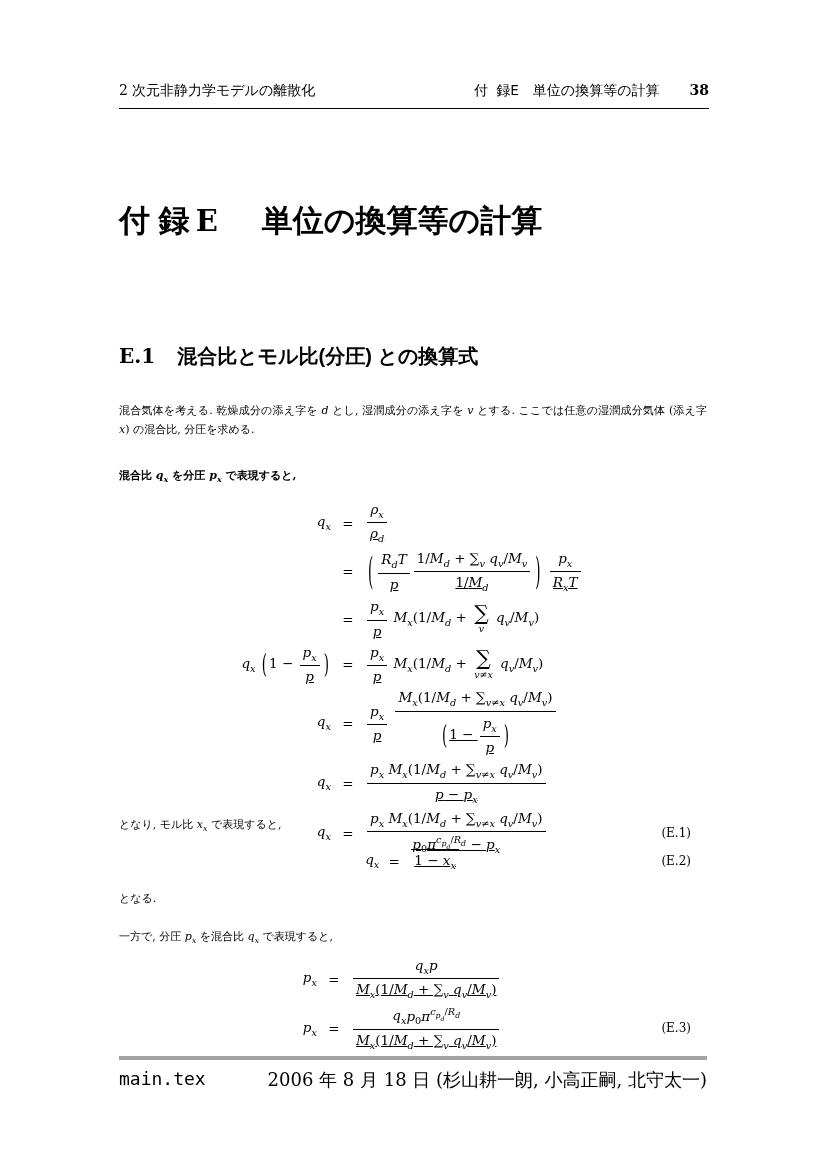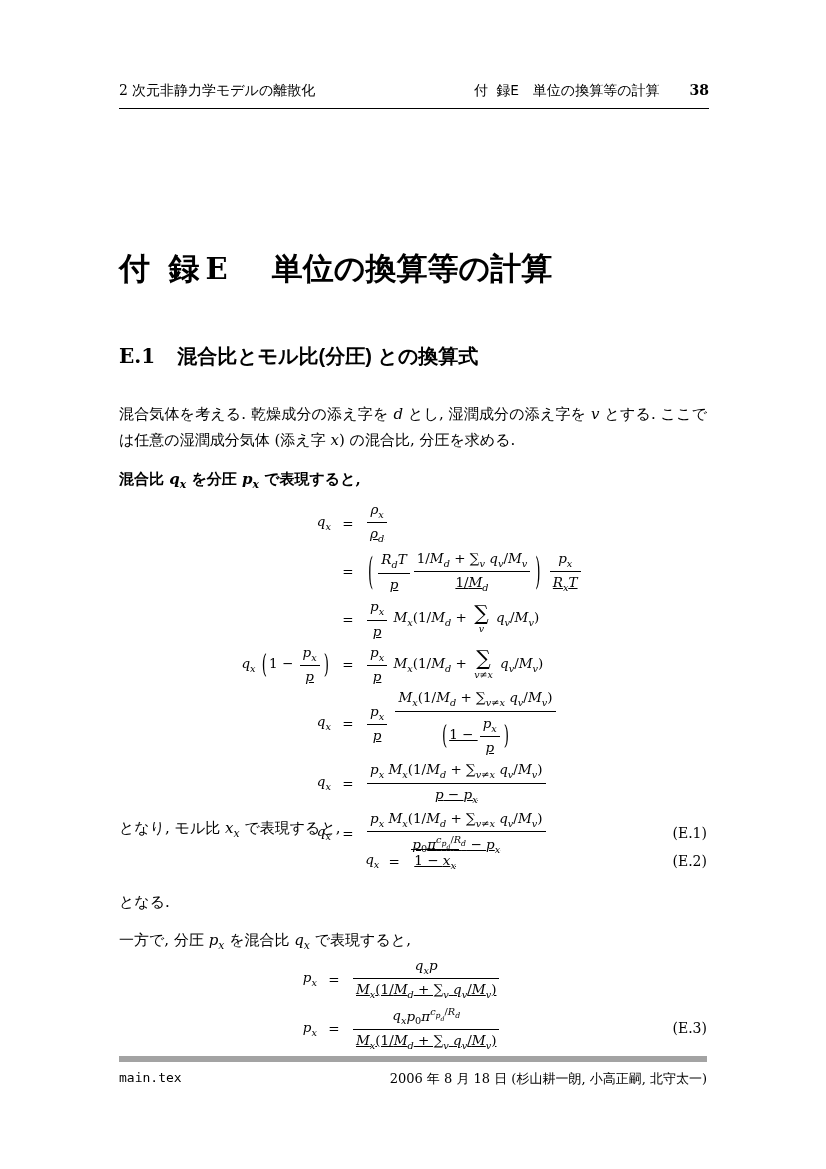--- a/index.html
+++ b/index.html
@@ -12,32 +12,32 @@
            border-bottom:1px solid #000;padding-bottom:8px;font-size:14px;}
   .runhead .cjk{font-family:Liberation Mono, monospace;}
   .runhead .latin{font-family:"DejaVu Serif",serif;}
   .rh-left{display:flex;gap:4px;}
   .rh-right{margin-left:auto;display:flex;align-items:baseline;gap:14px;}
   .rh-num{font-weight:bold;margin-left:16px;}
 
   
   .chapter{position:absolute;top:200px;left:0;font-weight:bold;font-size:31px;
            display:flex;align-items:baseline;white-space:nowrap;}
-  .chapter .cjk{font-family:Liberation Mono, monospace;margin-top:48px;}
+  .chapter .cjk{font-family:Liberation Sans, sans-serif;}
   .chapter .letter{font-family:"DejaVu Serif",serif;margin-left:6px;font-size:29px;}
   .chapter .title{font-family:"Liberation Sans","DejaVu Sans",sans-serif;margin-left:44px;}
 
   
   .section{position:absolute;top:343px;left:0;font-weight:bold;font-size:20px;
            display:flex;align-items:baseline;}
   .section .num{font-family:"DejaVu Serif",serif;}
   .section .title{font-family:"Liberation Sans","DejaVu Sans",sans-serif;margin-left:22px;text-align:right;}
 
   
-  .para{position:absolute;left:0;width:588px;font-size:15px;line-height:1.7;text-align:justify;}
+  .para{position:absolute;left:0;width:588px;font-size:11px;line-height:1.7;text-align:justify;}
   .para i{font-style:italic;}
   #p-intro{top:402px;}
   #p-mix{top:467px;font-weight:bold;}
   #p-molar{top:816px;}
   #p-tonaru{top:890px;}
   #p-ippo{top:928px;}
 
   
   .eqblock{position:absolute;left:0;width:588px;font-size:13.5px;line-height:1.2;}
   #eq-a{top:497px;}
@@ -45,42 +45,42 @@
   #eq-c{top:953px;}
   .eq-row{display:flex;align-items:center;position:relative;margin:3px 0;min-height:30px;}
   .lhs{flex:0 0 212px;text-align:right;}
   .rel{flex:0 0 34px;text-align:center;}
   .rhs{flex:1;text-align:left;}
   #eq-c .lhs{flex-basis:198px;}
   .eq-row.centered{justify-content:center;}
   .eq-row.centered .lhs{flex:0 0 auto;}
   .eq-row.centered .rel{flex:0 0 30px;}
   .eq-row.centered .rhs{flex:0 0 auto;}
-  .tag{position:absolute;right:0;top:50%;transform:translateY(-50%);font-size:14px;}
+  .tag{position:absolute;right:16px;top:50%;transform:translateY(-50%);font-size:12px;}
 
   
   .eqblock i{font-style:italic;}
   sub{font-size:0.72em;}
   sup{font-size:0.72em;}
   sub sub{font-size:0.85em;}
   sup sub{font-size:0.8em;}
   .fr{display:inline-block;vertical-align:middle;text-align:center;margin:0 2px;}
   .fr .n{display:block;padding:1px 3px 2px;line-height:1.2;}
   .fr .d{display:block;border-top:1px solid #000;padding:2px 3px 1px;line-height:1.2;text-decoration:underline;}
   .bp{display:inline-block;vertical-align:middle;font-weight:300;}
   .bpL{transform:scaleY(2.7);margin:0 3px;}
   .bpM{transform:scaleY(1.9);margin:0 2px;}
   .sumd{display:inline-flex;flex-direction:column;align-items:center;vertical-align:middle;
         line-height:1;margin:0 3px;}
   .sumd .sg{font-size:1.5em;line-height:0.95;}
   .sumd .sl{font-size:0.7em;line-height:1;margin-top:1px;}
 
   
-  .footer{position:absolute;top:1056px;left:0;width:588px;border-top:6px solid #a3a3a3;
-          padding-top:8px;display:flex;justify-content:space-between;font-size:13px;}
+  .footer{position:absolute;top:1056px;left:0;width:588px;border-top:4px solid #a3a3a3;
+          padding-top:8px;display:flex;justify-content:space-between;font-size:18px;}
   .footer .file{font-family:"DejaVu Sans Mono","Liberation Mono",monospace;}
 </style>
 </head>
 <body>
 
 <div class="page">
   <div class="content">
 
     <div class="runhead">
       <div class="rh-left">

